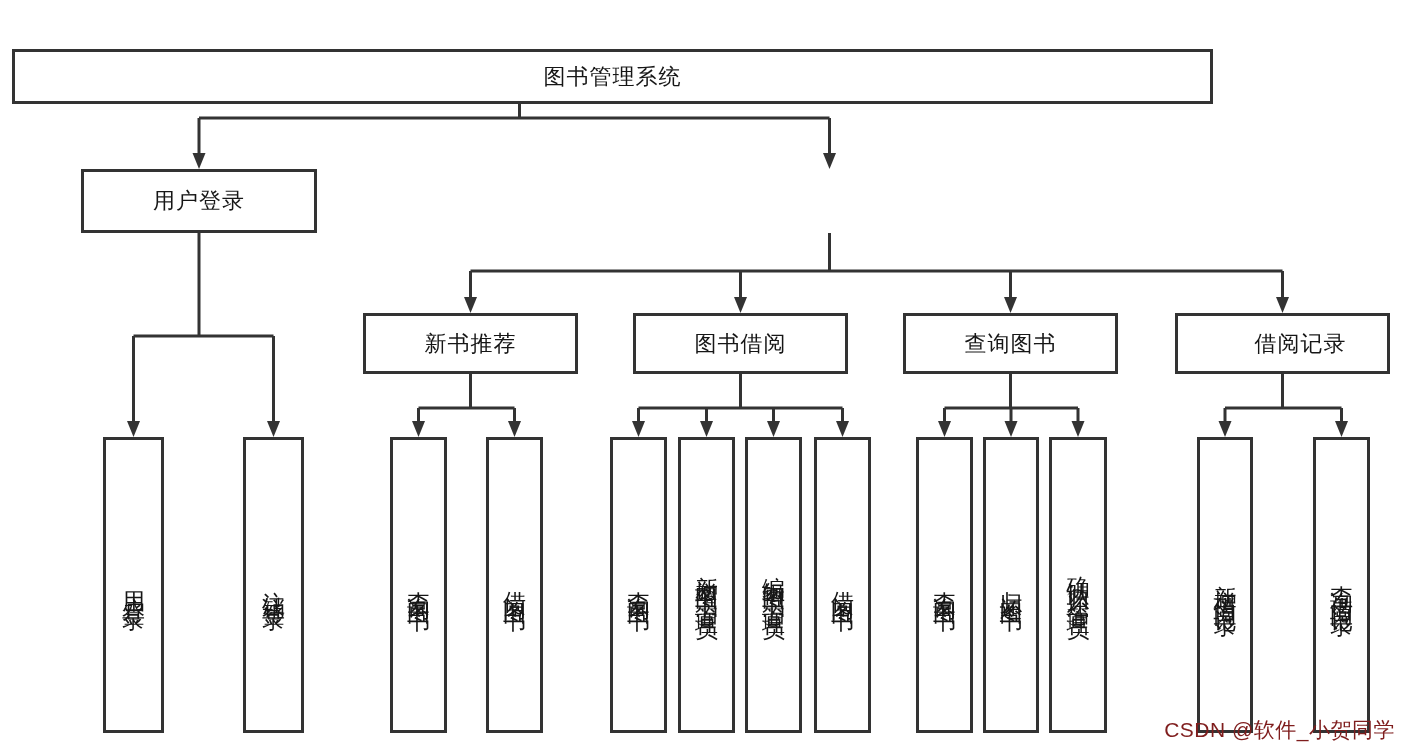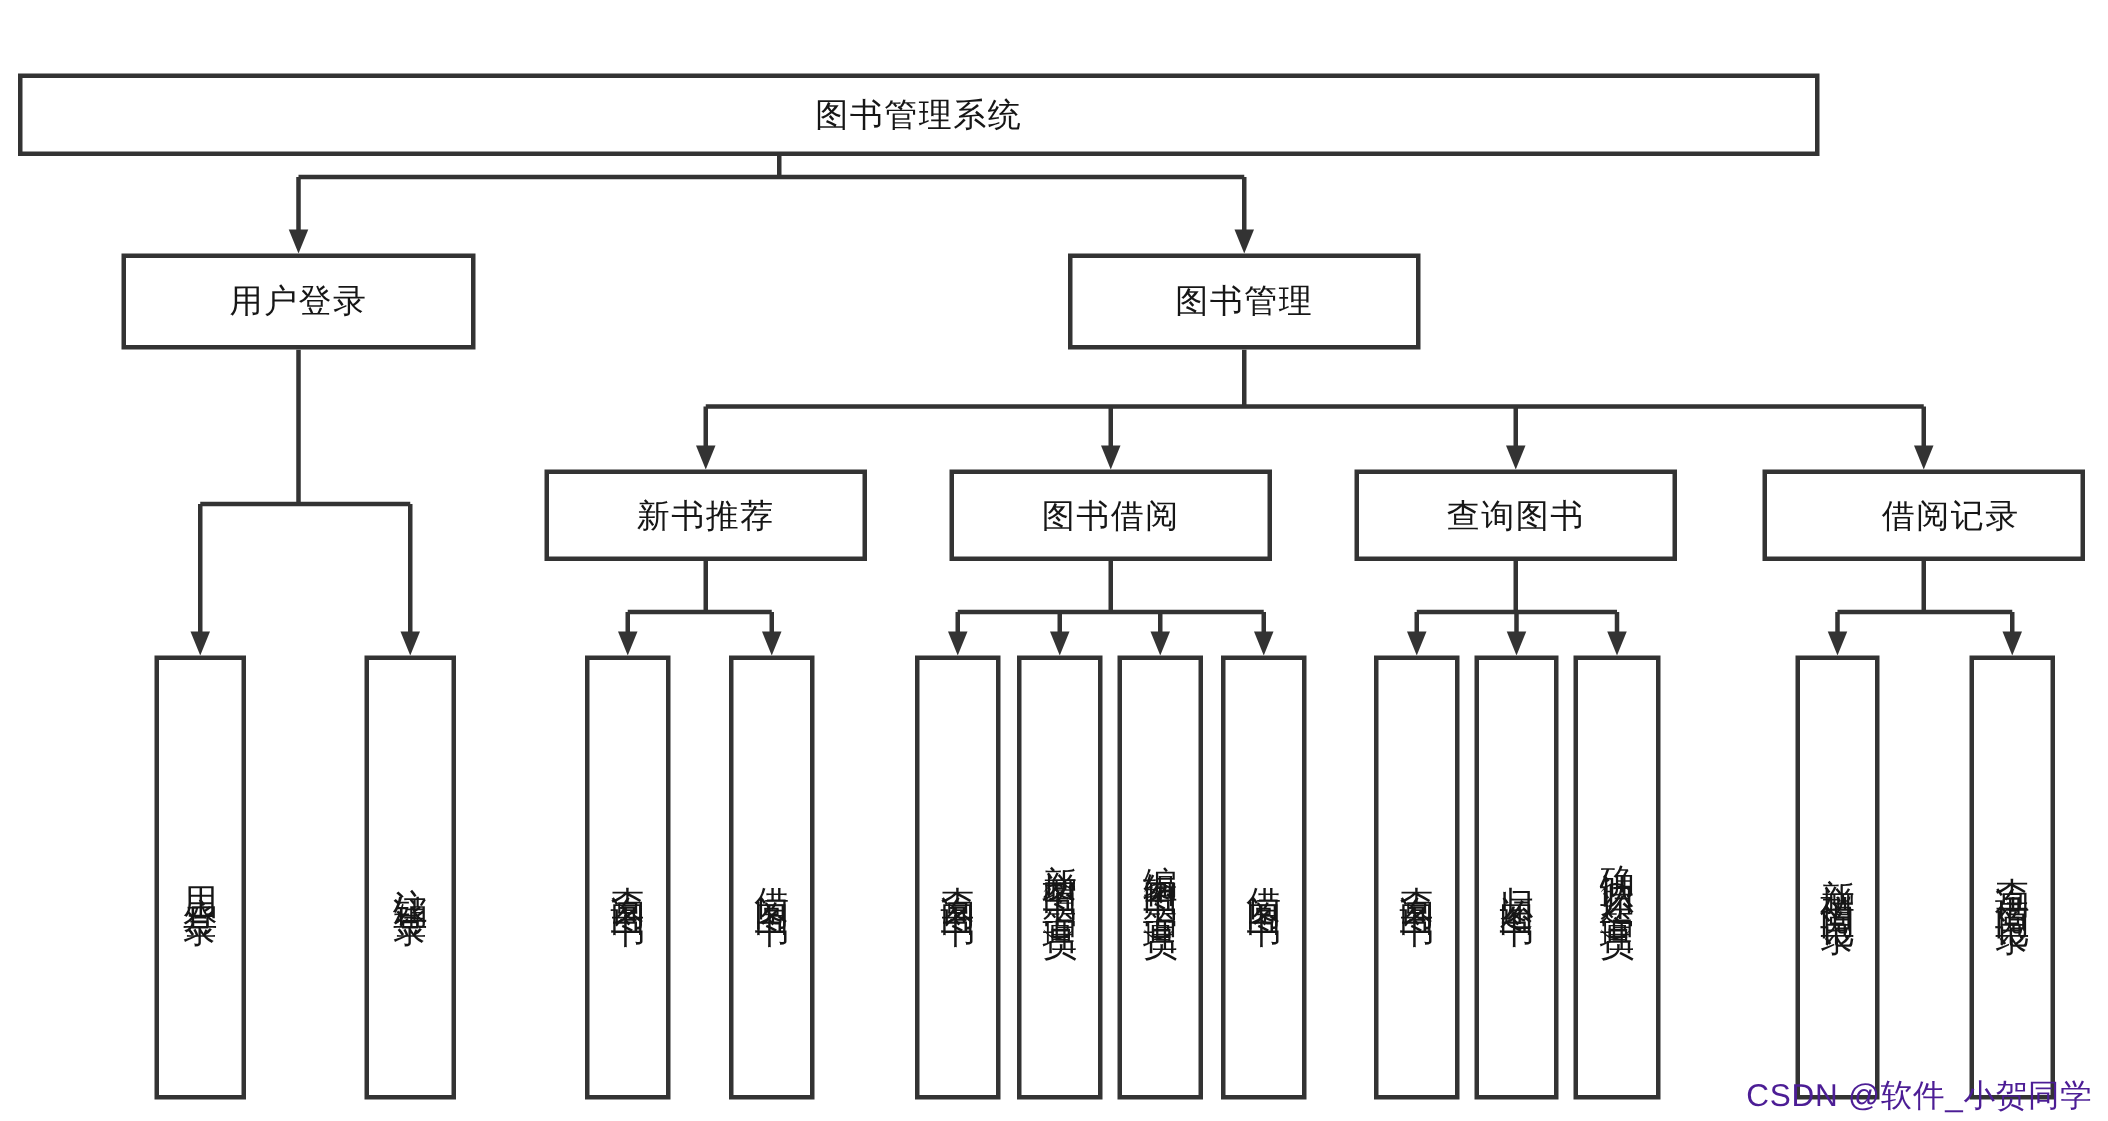--- a/index.html
+++ b/index.html
@@ -60,21 +60,21 @@
   #leaf-cur-0  { left: 916px;  width: 57px; }
   #leaf-cur-1  { left: 983px;  width: 56px; }
   #leaf-cur-2  { left: 1049px; width: 58px; }
   #leaf-rcd-0  { left: 1197px; width: 56px; }
   #leaf-rcd-1  { left: 1313px; width: 57px; }
   #watermark {
     position: absolute;
     right: 10px;
     top: 716px;
     font-size: 21px;
-    color: #4c1d95;
+    color: #7f1d1d;
     z-index: 3;
     letter-spacing: 0.5px;
     white-space: nowrap;
   }
 </style>
 </head>
 <body>
 
 <div id="stage">
 
@@ -110,23 +110,20 @@
       <polygon points="1335,421 1348,421 1341.5,437"></polygon>
     </g>
   </svg>
 
   <div class="box h-box" id="n-root">
     <span>图书管理系统</span>
   </div>
 
   <div class="box h-box" id="n-l2-0">
     <span>用户登录</span>
-  </div>
-  <div class="box h-box" id="n-l2-1">
-    <span>图书管理</span>
   </div>
 
   <div class="box h-box" id="n-l3-0">
     <span>新书推荐</span>
   </div>
   <div class="box h-box" id="n-l3-1">
     <span>图书借阅</span>
   </div>
   <div class="box h-box" id="n-l3-2">
     <span>查询图书</span>

